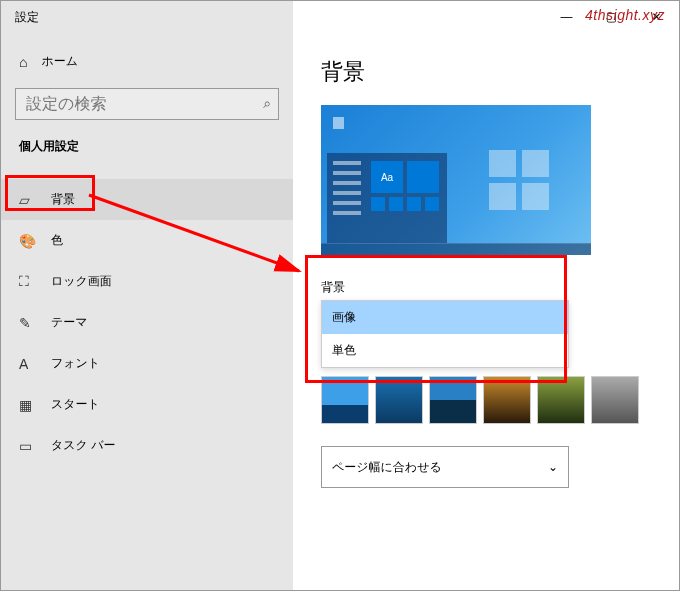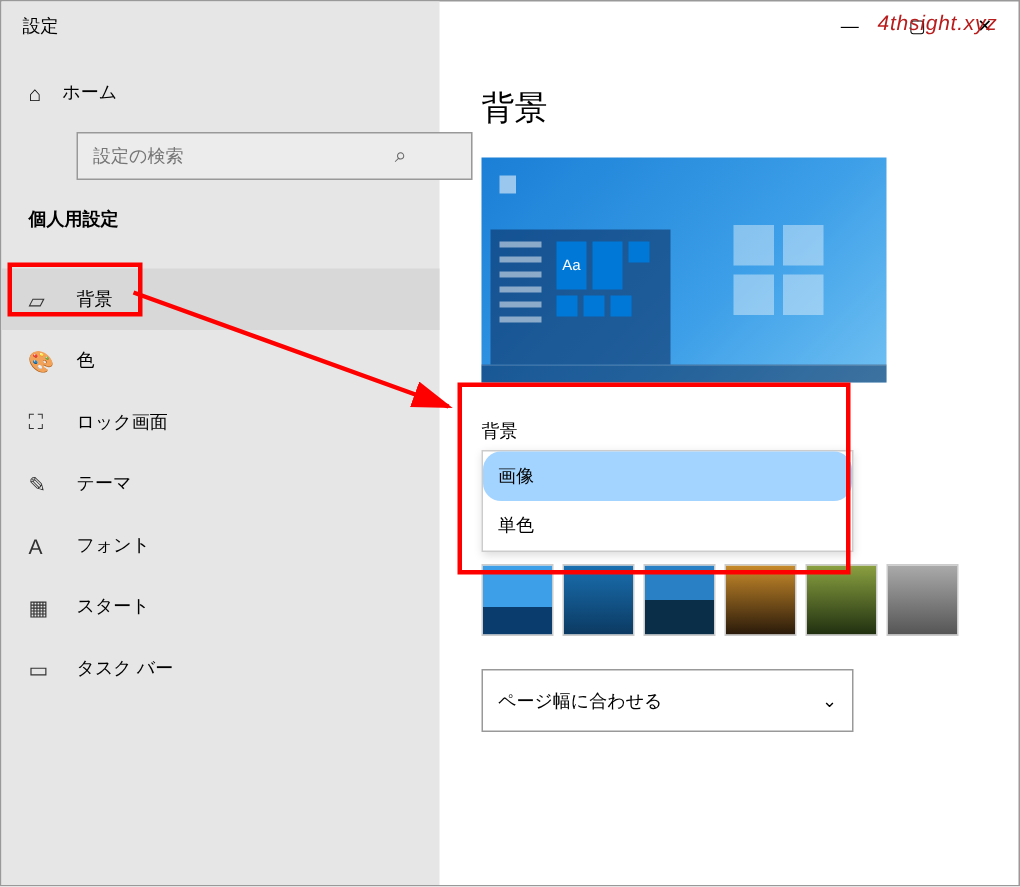--- a/index.html
+++ b/index.html
@@ -5,45 +5,45 @@
 * { margin:0; padding:0; box-sizing:border-box; font-family:"Yu Gothic UI","Meiryo",sans-serif; }
 body { width:680px; height:591px; background:#fff; overflow:hidden; position:relative; }
 .window { display:flex; width:680px; height:591px; border:1px solid #999; position:relative; }
 .titlebar { position:absolute; top:0; left:0; right:0; height:32px; display:flex; align-items:center; padding-left:14px; font-size:12px; z-index:5; }
 .titlebar .controls { position:absolute; right:0; top:0; display:flex; }
 .titlebar .controls div { width:45px; height:32px; display:flex; align-items:center; justify-content:center; font-size:12px; }
 .sidebar { width:292px; height:100%; background:#e6e6e6; padding-top:44px; }
 .home-row { display:flex; align-items:center; padding:8px 18px; font-size:12px; gap:14px; }
 .home-row .icon { font-size:14px; }
 .search-wrap { margin:10px 14px 14px 14px; position:relative; }
-.search-input { width:100%; height:32px; border:1px solid #999; background:#ececec; padding:0 32px 0 10px; font-size:12px; color:#737373;margin-left:36px; }
+.search-input { width:100%; height:32px; border:1px solid #999; background:#ececec; padding:0 32px 0 10px; font-size:16px; color:#737373; }
 .search-icon-abs { position:absolute; right:8px; top:7px; font-size:14px; color:#666; }
 .section-label { font-size:12px; font-weight:600; padding:4px 18px 24px; }
 .nav-item { display:flex; align-items:center; gap:16px; padding:12px 18px; font-size:12px; }
 .nav-item .icon { width:16px; font-size:14px; color:#333; }
 .nav-item.active { background:#d8d8d8; }
 .main { flex:1; padding:56px 28px 0 28px; overflow:hidden; }
 .page-title { font-size:22px; font-weight:500; margin-bottom:18px; }
 .preview { width:270px; height:150px; background:linear-gradient(135deg,#1a7fd6 0%,#3d9fe8 60%,#6fc0f2 100%); position:relative; margin-bottom:24px; }
 .preview .taskbar-mini { position:absolute; bottom:0; left:0; right:0; height:12px; background:rgba(0,20,60,.45); border-top:1px solid rgba(255,255,255,.15); }
 .preview .deskicon { position:absolute; left:12px; top:12px; width:11px; height:12px; background:rgba(255,255,255,.55); }
 .preview .startmenu { position:absolute; left:6px; bottom:12px; width:120px; height:90px; background:rgba(10,40,90,.55); }
 .preview .startmenu .col1 { position:absolute; left:6px; top:8px; width:28px; display:flex; flex-direction:column; gap:6px; }
 .preview .startmenu .col1 div { height:4px; background:rgba(255,255,255,.5); }
 .preview .tile-area { position:absolute; left:44px; top:8px; display:flex; flex-wrap:wrap; gap:4px; width:72px; }
-.preview .tile-area .tile { width:20px; height:32px; background:#0078d7; }
+.preview .tile-area .tile { width:32px; height:32px; background:#0078d7; }
 .preview .tile-area .tile.aa { display:flex; align-items:center; justify-content:center; color:#fff; font-size:10px; }
 .preview .tile-area .tile.sm { width:14px; height:14px; }
 .preview .winlogo { position:absolute; right:42px; top:45px; width:60px; height:60px; opacity:.4; }
 .preview .winlogo span { position:absolute; width:27px; height:27px; background:#fff; }
 .preview .winlogo span:nth-child(1){left:0;top:0;} .preview .winlogo span:nth-child(2){right:0;top:0;}
 .preview .winlogo span:nth-child(3){left:0;bottom:0;} .preview .winlogo span:nth-child(4){right:0;bottom:0;}
 .bg-label { font-size:12px; margin-bottom:4px; }
 .dropdown-open { background:#fff; border:1px solid #ccc; width:248px; margin-bottom:4px; box-shadow:0 2px 6px rgba(0,0,0,.15); }
-.dropdown-open .opt { padding:8px 10px; font-size:12px;border-radius:12px; }
+.dropdown-open .opt { padding:8px 10px; font-size:12px; }
 .dropdown-open .opt.selected { background:#a3d4ff; }
 .thumbs { display:flex; gap:6px; margin-top:8px; }
 .thumbs .th { width:48px; height:48px; background:#3d9fe8; border:1px solid #ccc; }
 .thumbs .th.t1 { background:linear-gradient(#3d9fe8 60%,#0a3c6e 60%); }
 .thumbs .th.t2 { background:linear-gradient(#1a6fb0,#0b3a62); }
 .thumbs .th.t3 { background:linear-gradient(#2a80c4 50%,#0b2e48 50%); }
 .thumbs .th.t4 { background:linear-gradient(#c88a2a,#2a1a0a); }
 .thumbs .th.t5 { background:linear-gradient(#8aa040,#203010); }
 .thumbs .th.t6 { background:linear-gradient(#aaa,#555); }
 .browse-btn { margin-top:12px; padding:6px 16px; background:#ccc; border:none; font-size:12px; }

